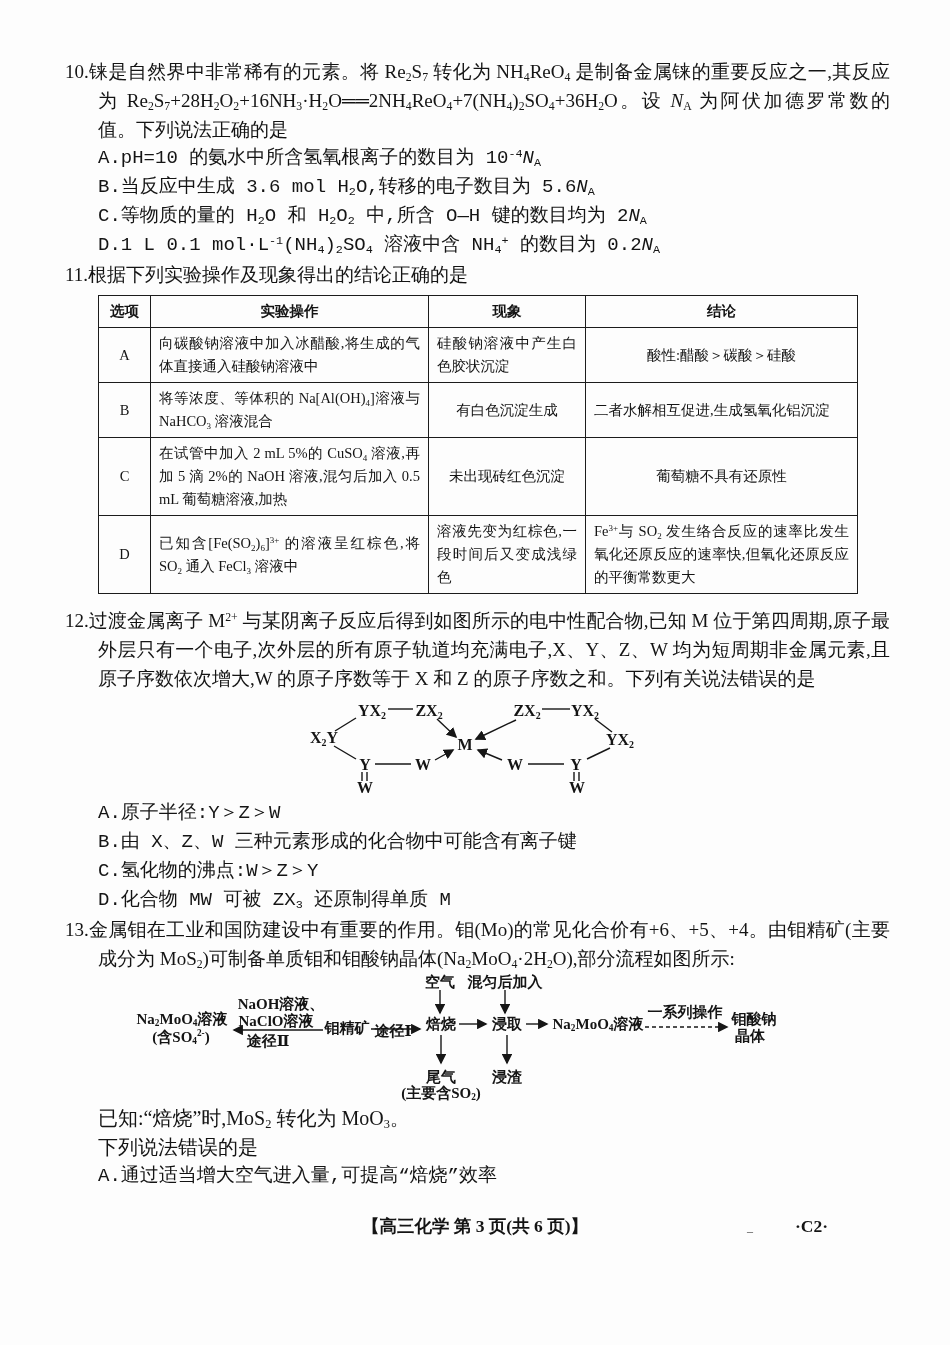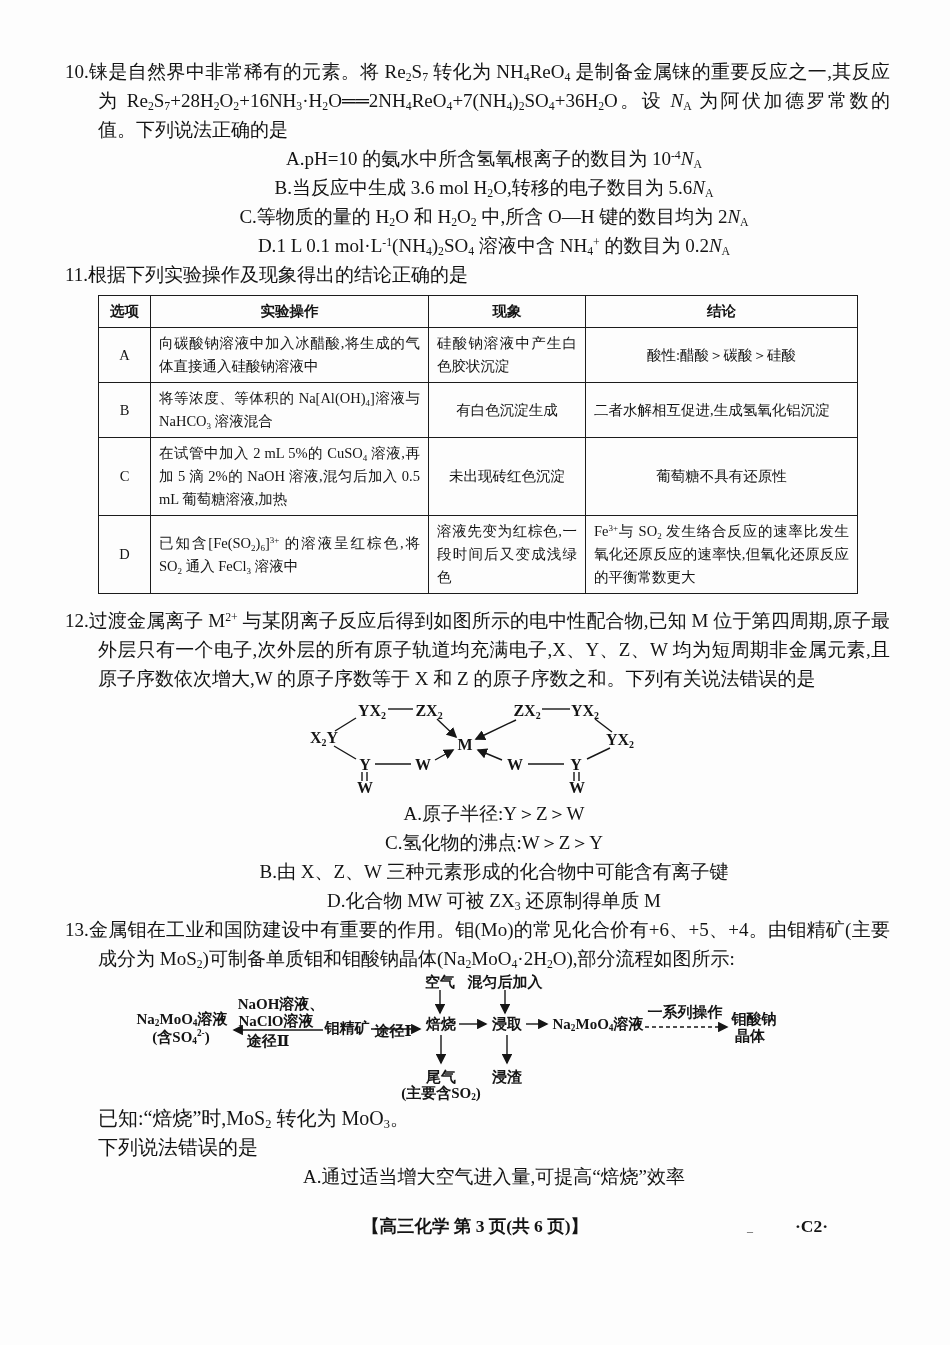--- a/index.html
+++ b/index.html
@@ -6,21 +6,21 @@
   body{
     width:950px;height:1345px;position:relative;overflow:hidden;
     background:#fdfdfd;color:#141414;
     font-family:"Liberation Serif","DejaVu Serif",serif;
     -webkit-font-smoothing:antialiased;
   }
   .content{position:absolute;left:65px;top:57px;width:825px;}
   .q{padding-left:33px;font-size:19px;line-height:29px;text-align:justify;}
   .qhead{text-indent:-33px;}
   .qnum{font-weight:500;}
-  .opt{text-align:center;}
+  .opt{text-align:left;font-family:Liberation Mono, monospace;}
   sub,sup{font-size:0.62em;line-height:0;}
   sub{vertical-align:-0.28em;}
   sup{vertical-align:0.55em;}
   i{font-style:italic;}
 
   
   table.exp-table{border-collapse:collapse;width:759px;margin:6px 0 12px 0;
     font-size:14.5px;line-height:23px;table-layout:fixed;}
   table.exp-table th,table.exp-table td{
     border:1.6px solid #1c1c1c;padding:4px 8px;vertical-align:middle;}
@@ -154,23 +154,23 @@
         <span class="dlabel" style="left: 133px; top: 72px;">W</span>
         <span class="dlabel" style="left: 225px; top: 72px;">W</span>
         <span class="dlabel" style="left: 286px; top: 72px;">Y</span>
         <span class="dlabel" style="left: 75px; top: 95px;">W</span>
         <span class="dlabel" style="left: 287px; top: 95px;">W</span>
       </div>
     <div>
 
         <div class="opt"><span>A.</span><span>原子半径:Y＞Z＞W</span></div>
 
+        <div class="opt"><span>B.</span><span>由 X、Z、W 三种元素形成的化合物中可能含有离子键</span></div>
+
         <div class="opt"><span>C.</span><span>氢化物的沸点:W＞Z＞Y</span></div>
-
-        <div class="opt"><span>B.</span><span>由 X、Z、W 三种元素形成的化合物中可能含有离子键</span></div>
 
         <div class="opt"><span>D.</span><span>化合物 MW 可被 ZX<sub>3</sub> 还原制得单质 M</span></div>
       </div>
   </section>
 
   <section class="q">
     <div class="qhead"><span class="qnum">13.</span><span>金属钼在工业和国防建设中有重要的作用。钼(Mo)的常见化合价有+6、+5、+4。由钼精矿(主要成分为 MoS<sub>2</sub>)可制备单质钼和钼酸钠晶体(Na<sub>2</sub>MoO<sub>4</sub>·2H<sub>2</sub>O),部分流程如图所示:</span></div>
     <div class="diagram" id="d13" style="width: 700px; height: 133px;">
         <svg width="700" height="133">
           <defs>

